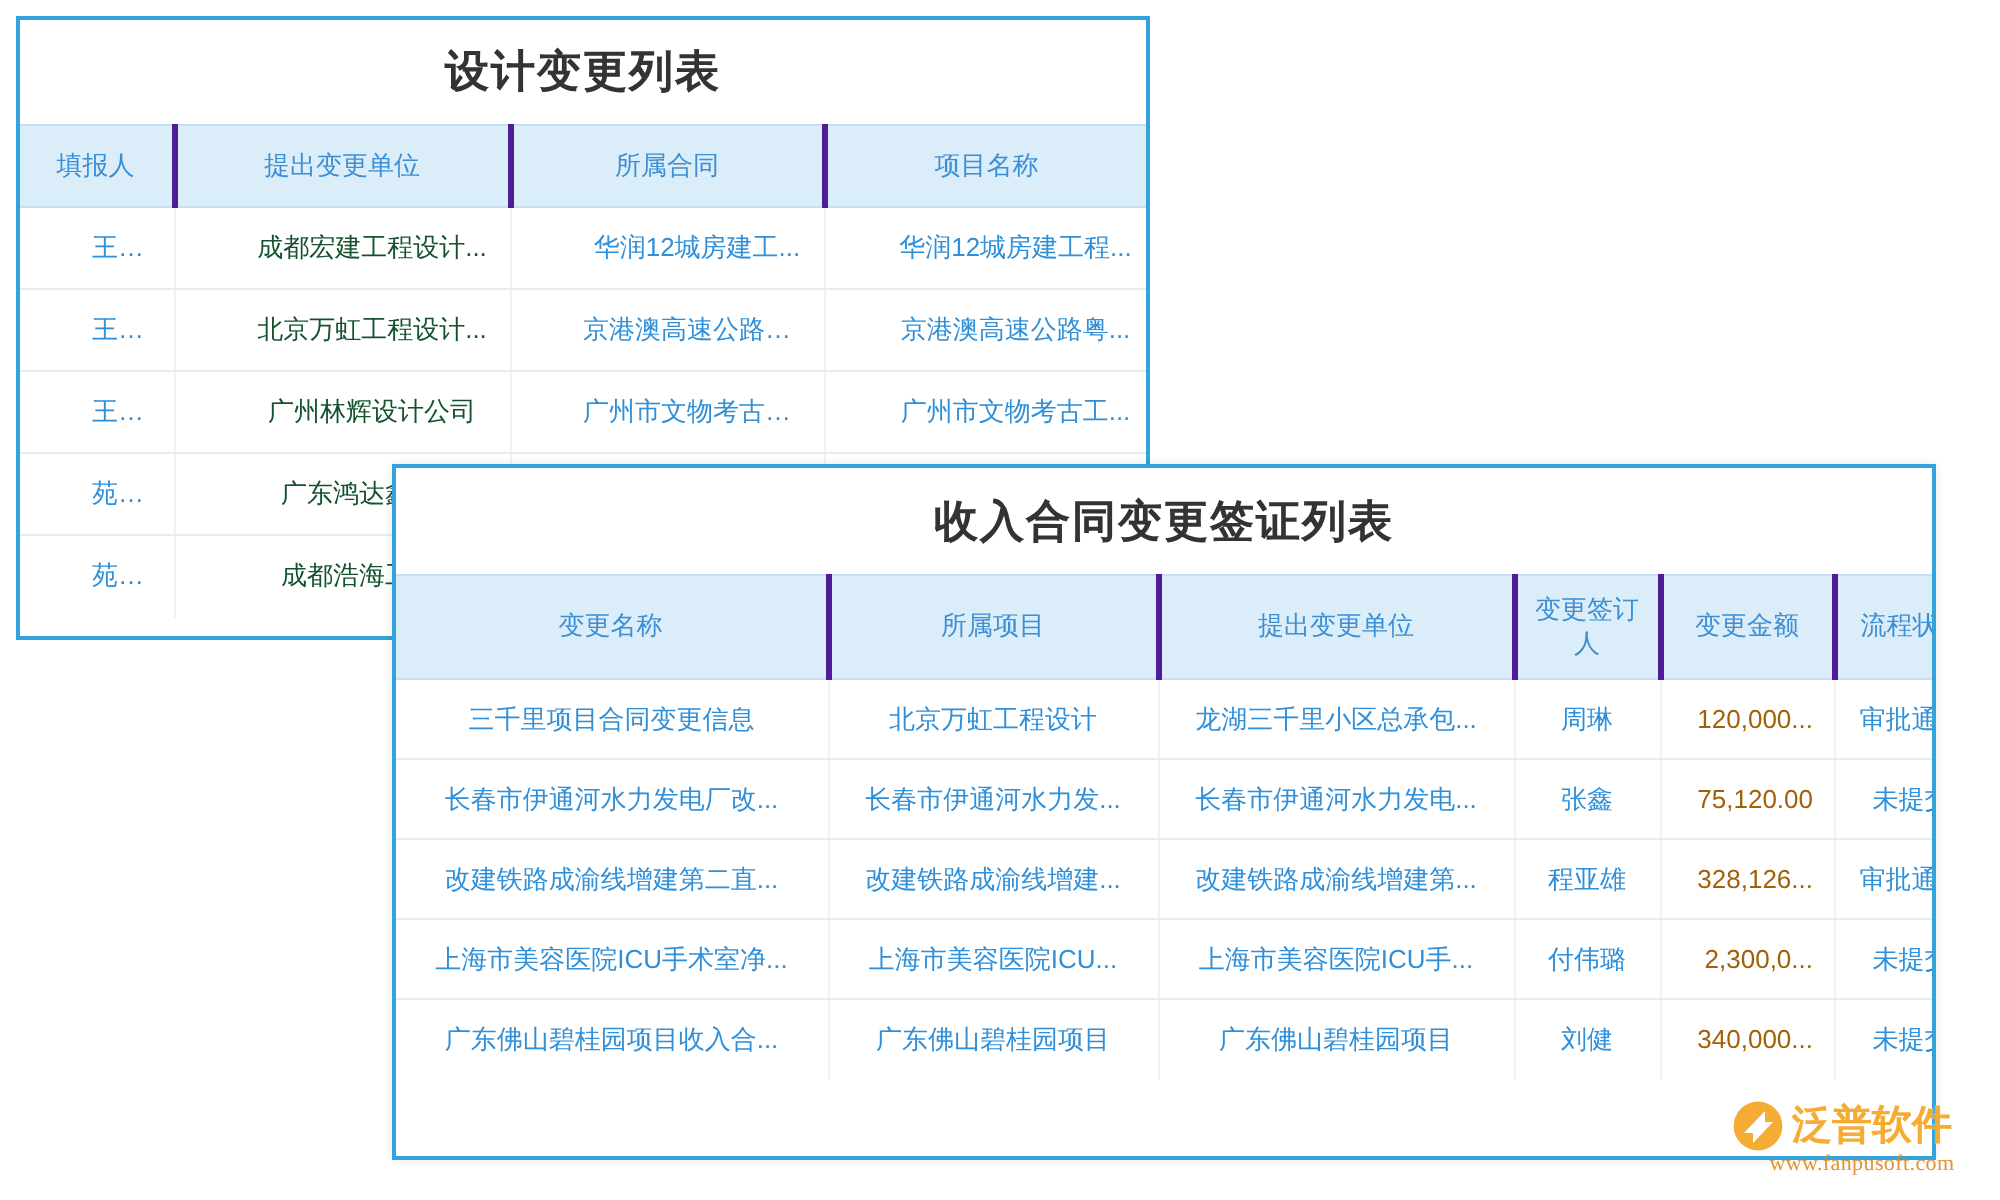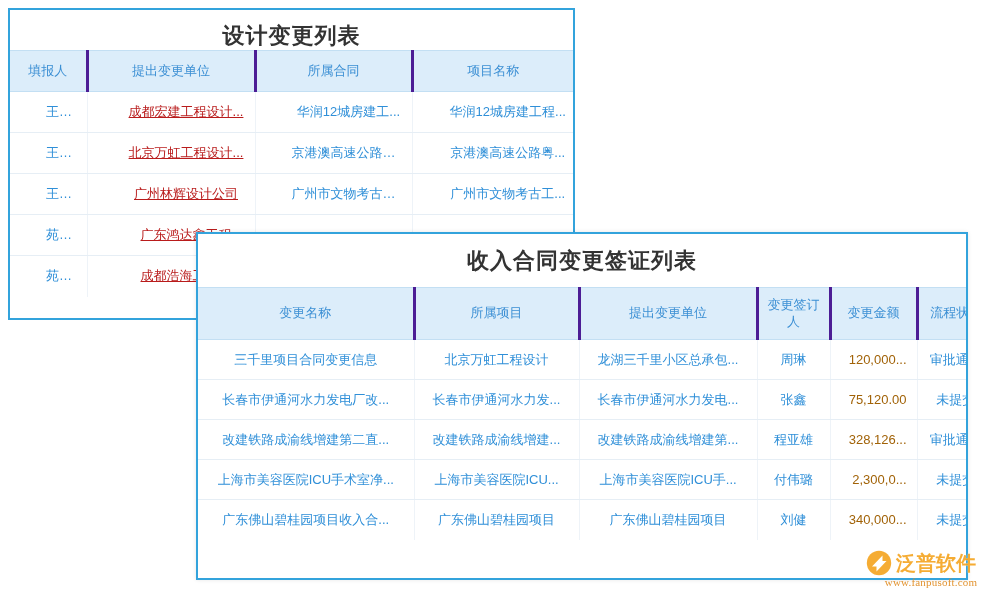--- a/index.html
+++ b/index.html
@@ -21,21 +21,21 @@
 
   
   .panel {
     position: absolute;
     background: #ffffff;
     border: 2px solid #33a3dc;
     overflow: hidden;
   }
 
   .panel-title {
-    height: 40px;
+    height: 52px;
     line-height: 52px;
     text-align: center;
     font-size: 22px;
     font-weight: bold;
     color: #333333;
     background: #ffffff;
     letter-spacing: 1px;
   }
 
   table.grid {
@@ -75,21 +75,21 @@
 
   
   #panel-design {
     left: 8px;
     top: 8px;
     width: 567px;
     height: 312px;
   }
   #panel-design th { height: 41px; }
   #panel-design td { height: 41px; padding-left: 36px; }
-  #panel-design td.plain { color: #b91c1c; text-decoration: underline; }
+  #panel-design td.plain { color: #14532d; }
 
   #panel-design .c0 { width: 77px; }
   #panel-design .c1 { width: 168px; }
   #panel-design .c2 { width: 157px; }
   #panel-design .c3 { width: 161px; }
 
   
   #panel-income {
     left: 196px;
     top: 232px;

